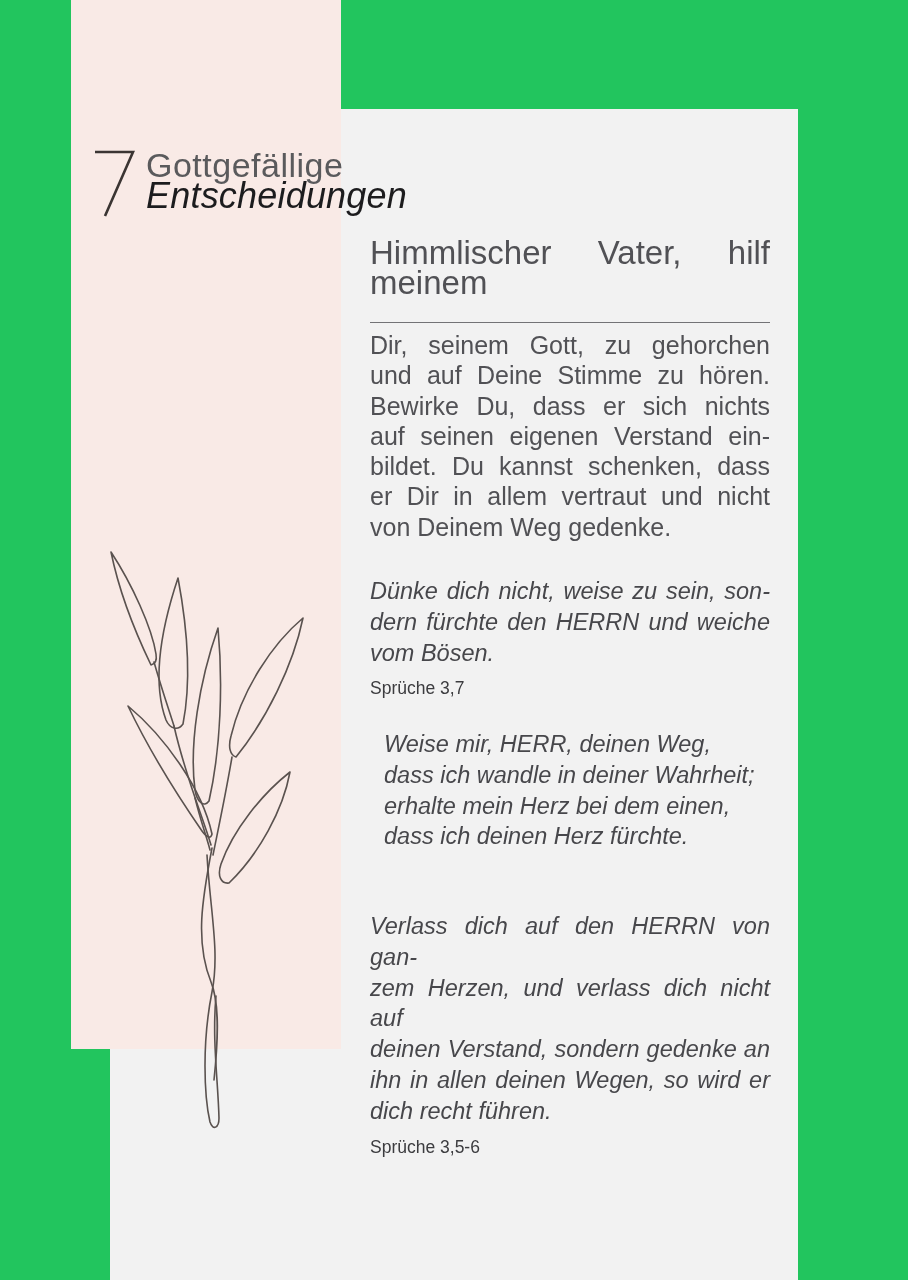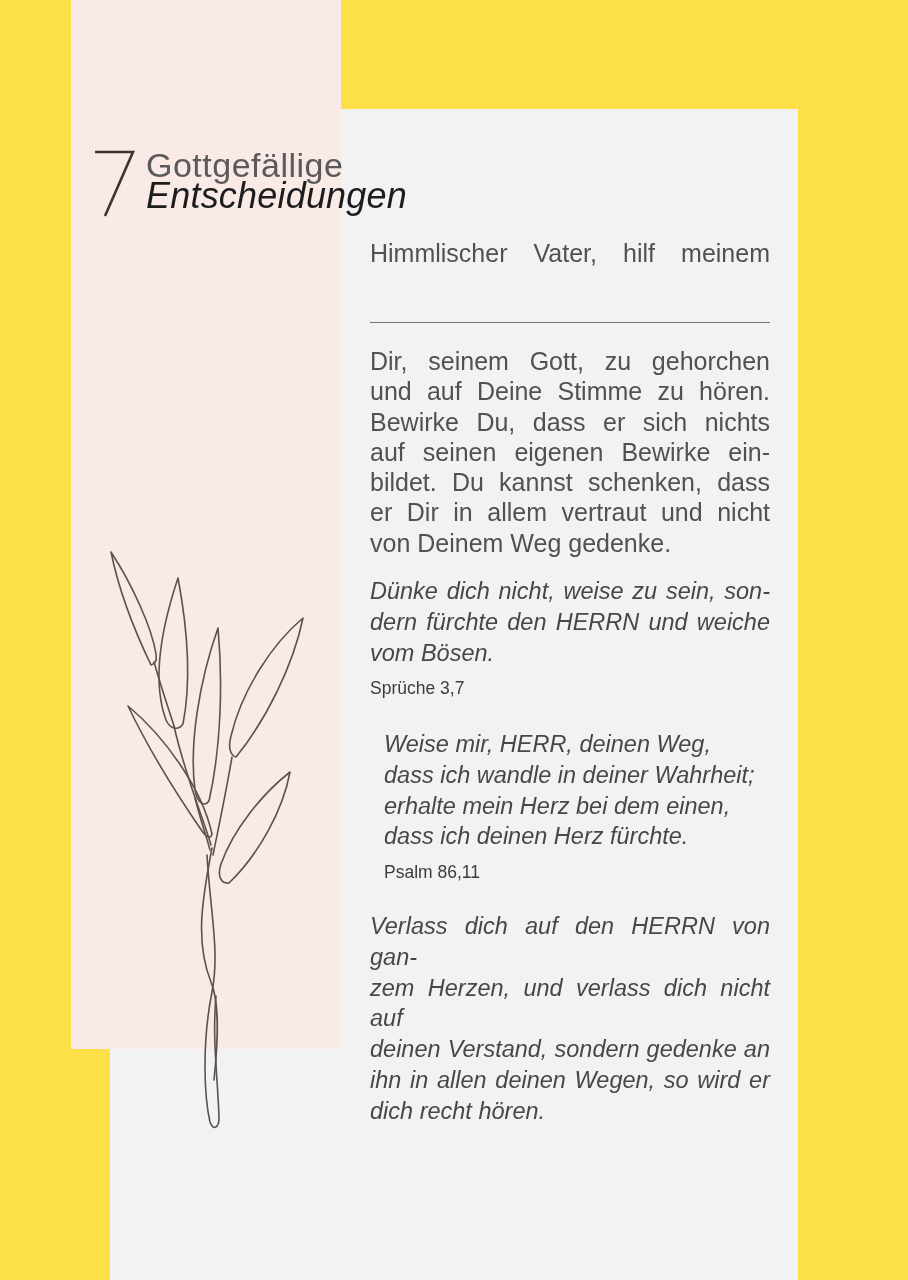--- a/index.html
+++ b/index.html
@@ -1,43 +1,43 @@
 <!DOCTYPE html>
 <html><head>
 <meta charset="utf-8">
 <style>
   html,body { margin:0; padding:0; background:#ffffff; }
   .page {
     position:relative; width:908px; height:1280px; overflow:hidden;
-    background:#fde047; font-family:"Liberation Sans", sans-serif;
+    background:#22c55e; font-family:"Liberation Sans", sans-serif;
   }
   .panel { position:absolute; }
   .gray-panel  { left:110px; top:109px; width:688px; height:1171px; background:#f2f2f2; }
   .pink-panel  { left:71px;  top:0;     width:270px; height:1049px; background:#f9eae6; }
 
   
   .chapter-number-svg { position:absolute; left:93px; top:149px; }
   .chapter-titles { position:absolute; left:146px; top:149px; }
   .title-thin {
     font-size:34px; line-height:32px; font-weight:300; letter-spacing:0.5px;
     color:#5a5a5c;
   }
   .title-bold {
     font-size:36px; line-height:30px; font-weight:400; font-style:italic;
     color:#1c1c1e; letter-spacing:0.2px;
   }
 
   
   .col { position:absolute; left:370px; width:400px; color:#515155; }
   .intro-line {
-    top:238px; font-size:25px; line-height:30px; font-weight:300;
+    top:238px; font-size:33px; line-height:30px; font-weight:300;
     text-align:justify; text-align-last:justify; text-justify:inter-word;
   }
   .blank-line { top:322px; height:0; border-top:1.4px solid #737376; }
-  .prayer-para { top:330px; font-size:25px; line-height:30.3px; font-weight:300;margin-top:16px; }
+  .prayer-para { top:330px; font-size:25px; line-height:30.3px; font-weight:300; }
   .prayer-para .ln { text-align:justify; text-align-last:justify; text-justify:inter-word; }
   .prayer-para .ln:last-child { text-align-last:left; }
 
   .verse { font-style:italic; font-size:23.5px; line-height:30.8px; color:#47474b; font-weight:300; }
   .verse.just .vlines .ln { text-align:justify; text-align-last:justify; text-justify:inter-word; }
   .verse.just .vlines .ln:last-child { text-align-last:left; }
   .v1 { top:576px; } .v2 { top:729px;margin-left:14px; } .v3 { top:911px; }
   .ref { font-style:normal; font-size:17.5px; line-height:22px; margin-top:9px; color:#3c3c3f; font-weight:400; }
 
   .plant-svg { position:absolute; left:90px; top:540px; }
@@ -80,21 +80,21 @@
   </div>
 
   <div class="col intro-line" style="position:absolute;">Himmlischer Vater, hilf meinem</div>
 
   <div class="col blank-line" style="position:absolute;"></div>
 
   <div class="col prayer-para" style="position:absolute;">
       <div class="ln">Dir, seinem Gott, zu gehorchen</div>
       <div class="ln">und auf Deine Stimme zu hören.</div>
       <div class="ln">Bewirke Du, dass er sich nichts</div>
-      <div class="ln">auf seinen eigenen Bewirke ein-</div>
+      <div class="ln">auf seinen eigenen Verstand ein-</div>
       <div class="ln">bildet. Du kannst schenken, dass</div>
       <div class="ln">er Dir in allem vertraut und nicht</div>
       <div class="ln">von Deinem Weg gedenke.</div>
     </div>
 
   <div class="col verse v1 just" style="position:absolute;">
     <div class="vlines">
         <div class="ln">Dünke dich nicht, weise zu sein, son-</div>
         <div class="ln">dern fürchte den HERRN und weiche</div>
         <div class="ln">vom Bösen.</div>
@@ -102,26 +102,26 @@
     <div class="ref">Sprüche 3,7</div>
   </div>
 
   <div class="col verse v2 poem" style="position:absolute;">
     <div class="vlines">
         <div class="ln">Weise mir, HERR, deinen Weg,</div>
         <div class="ln">dass ich wandle in deiner Wahrheit;</div>
         <div class="ln">erhalte mein Herz bei dem einen,</div>
         <div class="ln">dass ich deinen Herz fürchte.</div>
       </div>
-    <div class="ref">Psalm 86,11</div>
   </div>
 
   <div class="col verse v3 just" style="position:absolute;">
     <div class="vlines">
         <div class="ln">Verlass dich auf den HERRN von gan-</div>
         <div class="ln">zem Herzen, und verlass dich nicht auf</div>
         <div class="ln">deinen Verstand, sondern gedenke an</div>
         <div class="ln">ihn in allen deinen Wegen, so wird er</div>
-        <div class="ln">dich recht hören.</div>
+        <div class="ln">dich recht führen.</div>
       </div>
+    <div class="ref">Sprüche 3,5-6</div>
   </div>
 
 </div>
 
 </body></html>

